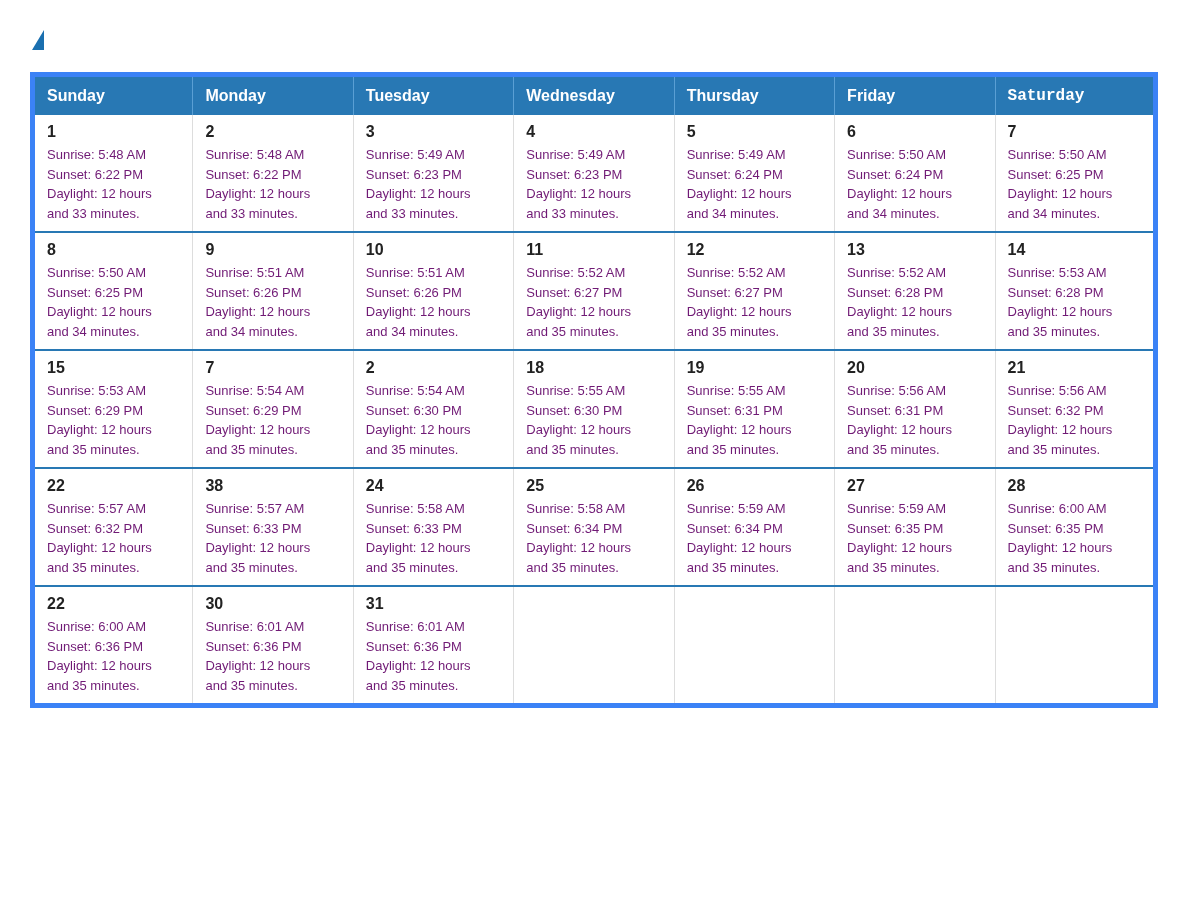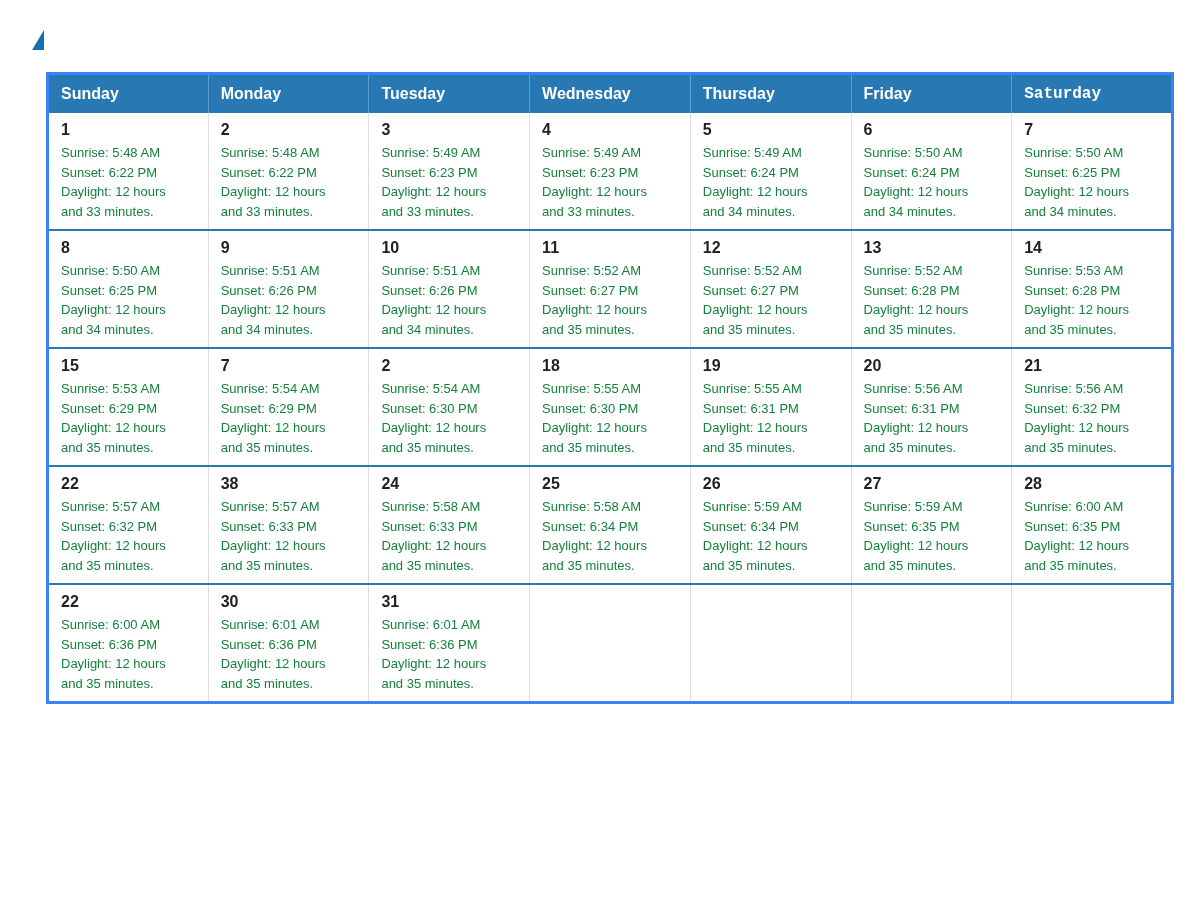--- a/index.html
+++ b/index.html
@@ -44,22 +44,21 @@
       line-height: 1.1;
     }
     .location-title {
       font-size: 20px;
       color: #444;
       margin-top: 4px;
     }
     .calendar-table {
       width: 100%;
       border-collapse: collapse;
-      border: 3px solid #3b82f6;
-      margin-left: 16px;
+      border: 5px solid #3b82f6;
     }
     .calendar-table thead tr th {
       background-color: #2878b4;
       color: #fff;
       padding: 10px 12px;
       text-align: left;
       font-size: 16px;
       font-weight: bold;
       border-right: 1px solid #5a9fd4;
     }
@@ -86,21 +85,21 @@
     .day-number {
       font-size: 16px;
       font-weight: bold;
       color: #222;
       display: block;
       margin-bottom: 4px;
     }
     .day-info {
       font-size: 13px;
       line-height: 1.5;
-      color: #15803d;
+      color: #701a75;
     }
     .empty-cell {
       background: #fff;
     }
     .logo-wrapper {
       display: flex;
       flex-direction: column;
       align-items: flex-start;
     }
     .logo-line1 {

